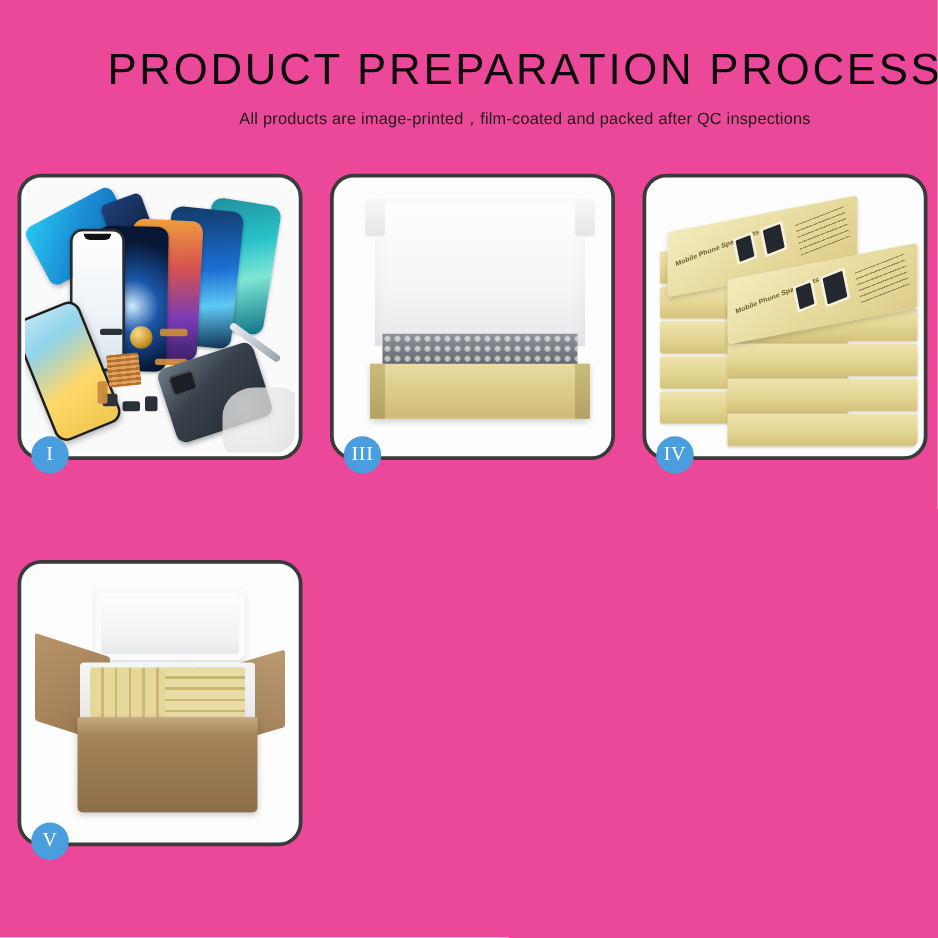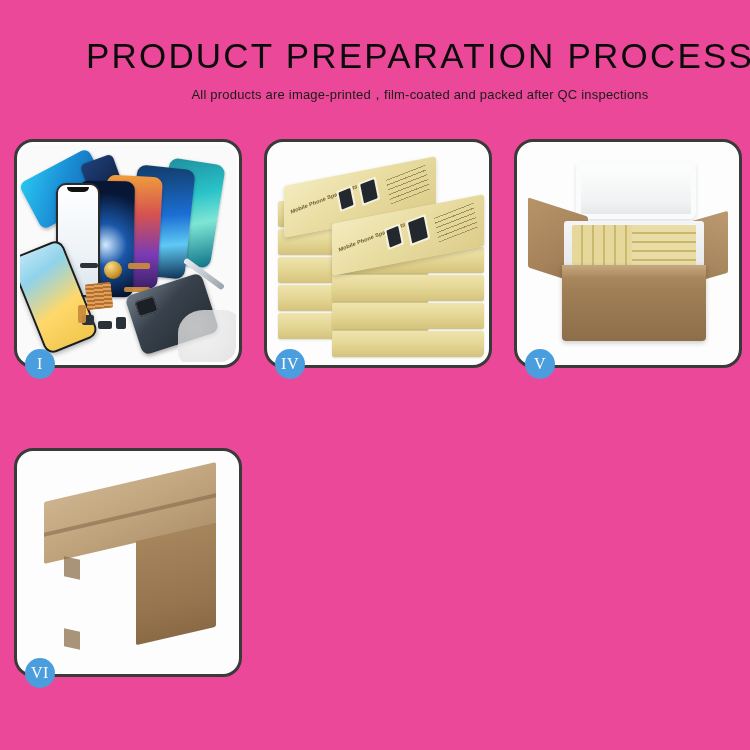--- a/index.html
+++ b/index.html
@@ -351,20 +351,28 @@
         <div class="flex" style="left:104px;top:142px;width:26px;height:5px;"></div>
         <div class="flex" style="left:58px;top:160px;width:8px;height:18px;"></div>
         <div class="chassis"></div>
         <div class="tweezer"></div>
         <div class="hand"></div>
       </div>
       <div class="badge">I</div>
     </div>
 
 
+    <div class="panel">
+      <div class="stage p3">
+        <div class="box3-lid"></div>
+        <div class="foam-fill"></div>
+        <div class="box3-body"></div>
+      </div>
+      <div class="badge">III</div>
+    </div>
 
     <div class="panel">
       <div class="stage p4">
         <div class="stack">
           <div class="sbox b1"></div>
           <div class="sbox b2"></div>
           <div class="sbox b3"></div>
           <div class="sbox b4"></div>
           <div class="sbox b5"></div>
           <div class="sbox c1"></div>
@@ -404,25 +412,15 @@
         <div class="flapL"></div>
         <div class="flapR"></div>
         <div class="v-inner"></div>
         <div class="v-trays"></div>
         <div class="v-trays2"></div>
         <div class="v-body"></div>
       </div>
       <div class="badge">V</div>
     </div>
 
-    <div class="panel">
-      <div class="stage p6">
-        <div class="c-top"></div>
-        <div class="c-left"></div>
-        <div class="c-right"></div>
-        <div class="tapeA"></div>
-        <div class="tapeB"></div>
-      </div>
-      <div class="badge">VI</div>
-    </div>
 
   </div>
 </div>
 
 </body></html>

